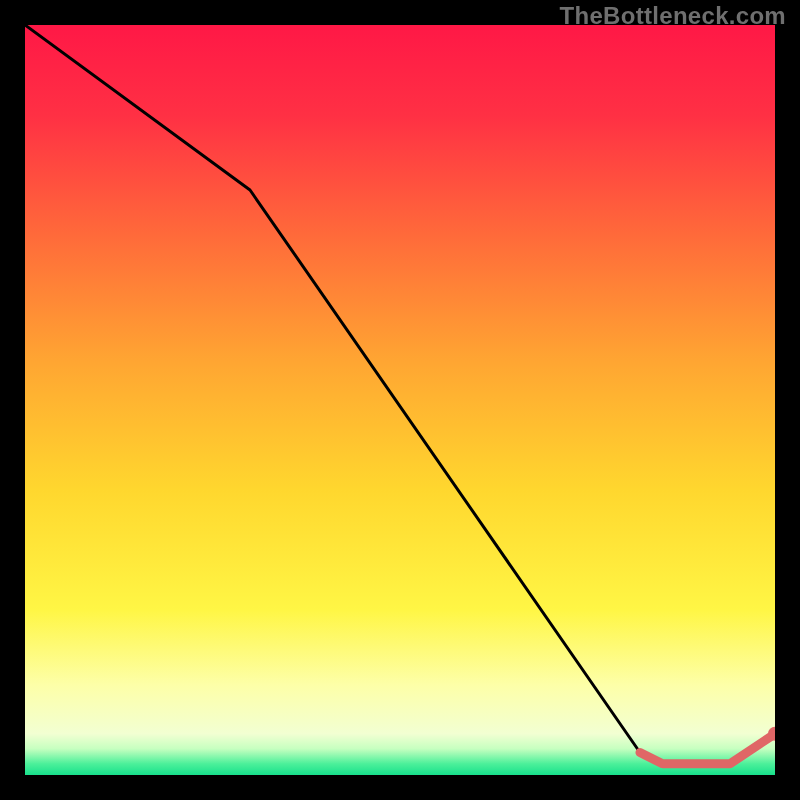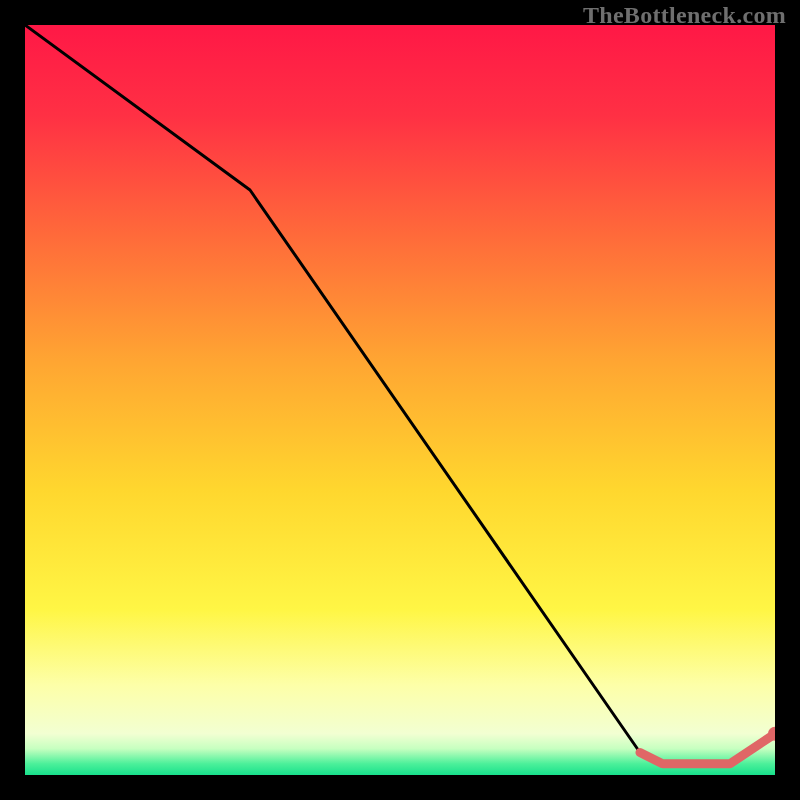--- a/index.html
+++ b/index.html
@@ -19,21 +19,20 @@
   }
   .watermark {
     position: absolute;
     top: 2px;
     right: 14px;
     color: #6f6f6f;
     font-size: 24px;
     font-weight: 600;
     letter-spacing: 0.3px;
     user-select: none;
-    font-family: Liberation Serif, serif;
   }
   .plot {
     position: absolute;
     left: 25px;
     top: 25px;
     width: 750px;
     height: 750px;
   }
   svg { display: block; }
 </style>

